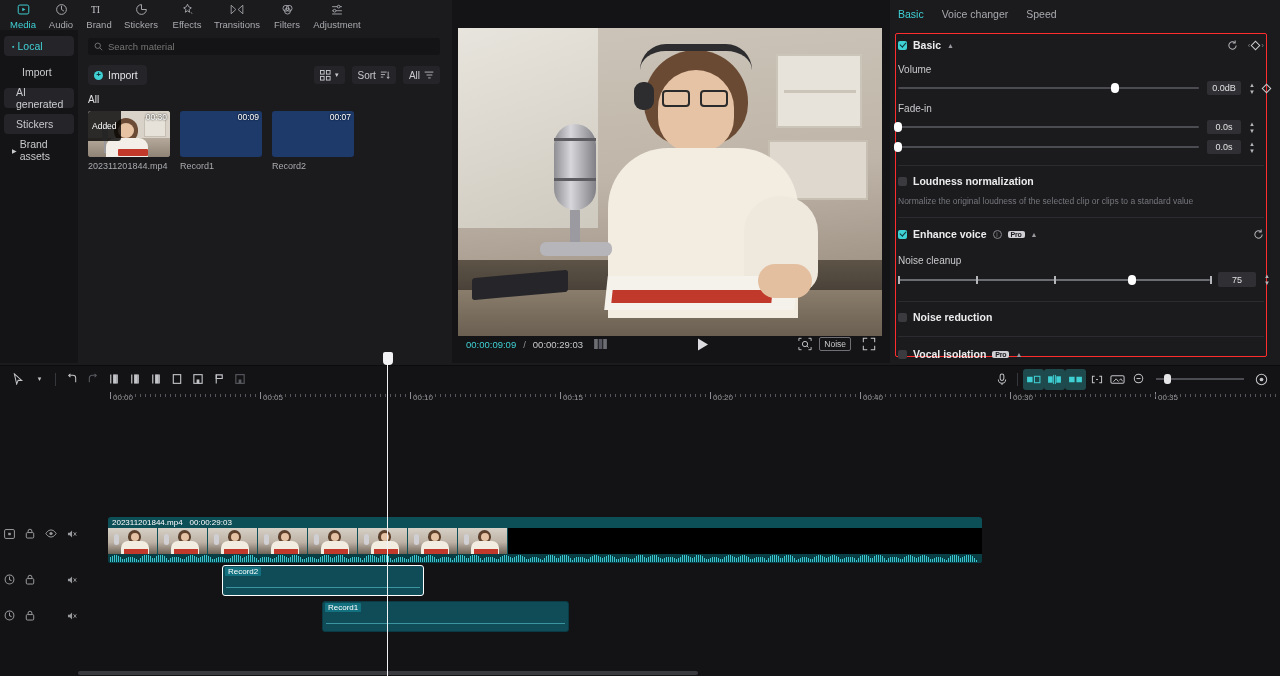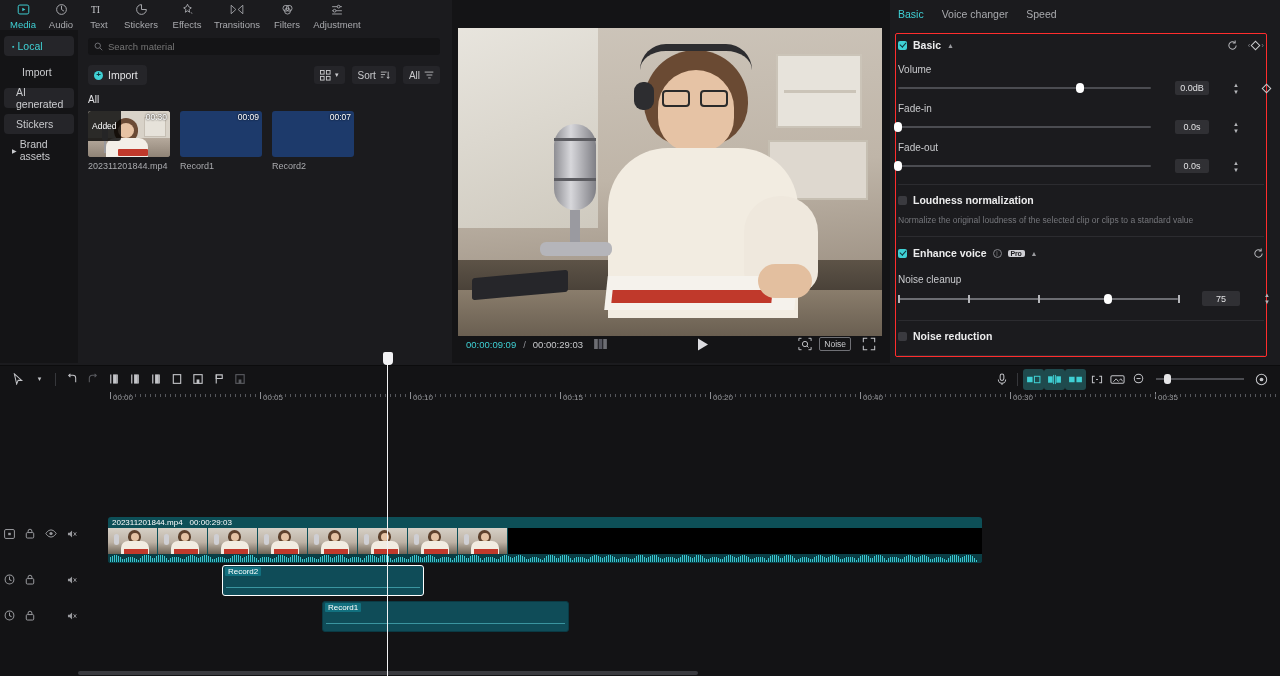--- a/index.html
+++ b/index.html
@@ -189,21 +189,21 @@
     border:solid #10343a; border-width:0 1.5px 1.5px 0; transform:rotate(42deg);
   }
   .sec-title { font-size:10.5px; font-weight:bold; color:#ececed; }
   .chev { font-size:7px; color:#9a9b9f; }
   .sec-right { margin-left:auto; display:flex; align-items:center; gap:10px; padding-right:6px;}
   .kf { display:flex; align-items:center; gap:2px; color:#7d7e83; font-size:8px; }
   .diamond { width:7px; height:7px; background:#c9cacd; transform:rotate(45deg); display:inline-block;}
   .diamond.hollow { background:transparent; border:1.2px solid #c9cacd; }
 
   .row-label { font-size:10px; color:#c9cacd; margin-top:8px; }
-  .slider-row { display:flex; align-items:center; gap:24px; margin-top:6px; }
+  .slider-row { display:flex; align-items:center; gap:8px; margin-top:6px; }
   .track { position:relative; height:2px; background:#4b4c51; border-radius:1px; flex:1; }
   .knob {
     position:absolute; top:-4px; width:8px; height:10px; border-radius:4px;
     background:#fff; transform:translateX(-4px); cursor:pointer;
   }
   .numbox {
     width:34px; height:14px; background:#303034; border-radius:2px;
     font-size:9px; color:#e2e2e4; display:flex; align-items:center;
     justify-content:center;
   }
@@ -304,21 +304,21 @@
           </svg>
       </span>
       <span class="lbl">Audio</span>
     </div>
     <div class="ttab">
       <span class="ico">
         <svg width="16" height="13" viewBox="0 0 20 14">
             <text x="0" y="11" font-size="12" font-family="Liberation Serif, serif" fill="#c9cacd">TI</text>
           </svg>
       </span>
-      <span class="lbl">Text</span>
+      <span class="lbl">Brand</span>
     </div>
     <div class="ttab w2">
       <span class="ico">
         <svg width="13" height="13" viewBox="0 0 16 16">
             <path d="M8 2a6 6 0 106 6h-6z" fill="none" stroke="#a9aaae" stroke-width="1.2"></path>
           </svg>
       </span>
       <span class="lbl">Stickers</span>
     </div>
     <div class="ttab w2">
@@ -582,21 +582,20 @@
           <div class="knob" style="left:0%"></div>
         </div>
         <div class="numbox">0.0s</div>
         <div class="stepper">
             <span>▲</span>
             <span>▼</span>
           </div>
         <span style="width:7px"></span>
       </div>
 
-      <div class="row-label">Fade-out</div>
       <div class="slider-row">
         <div class="track">
           <div class="knob" style="left:0%"></div>
         </div>
         <div class="numbox">0.0s</div>
         <div class="stepper">
             <span>▲</span>
             <span>▼</span>
           </div>
         <span style="width:7px"></span>

